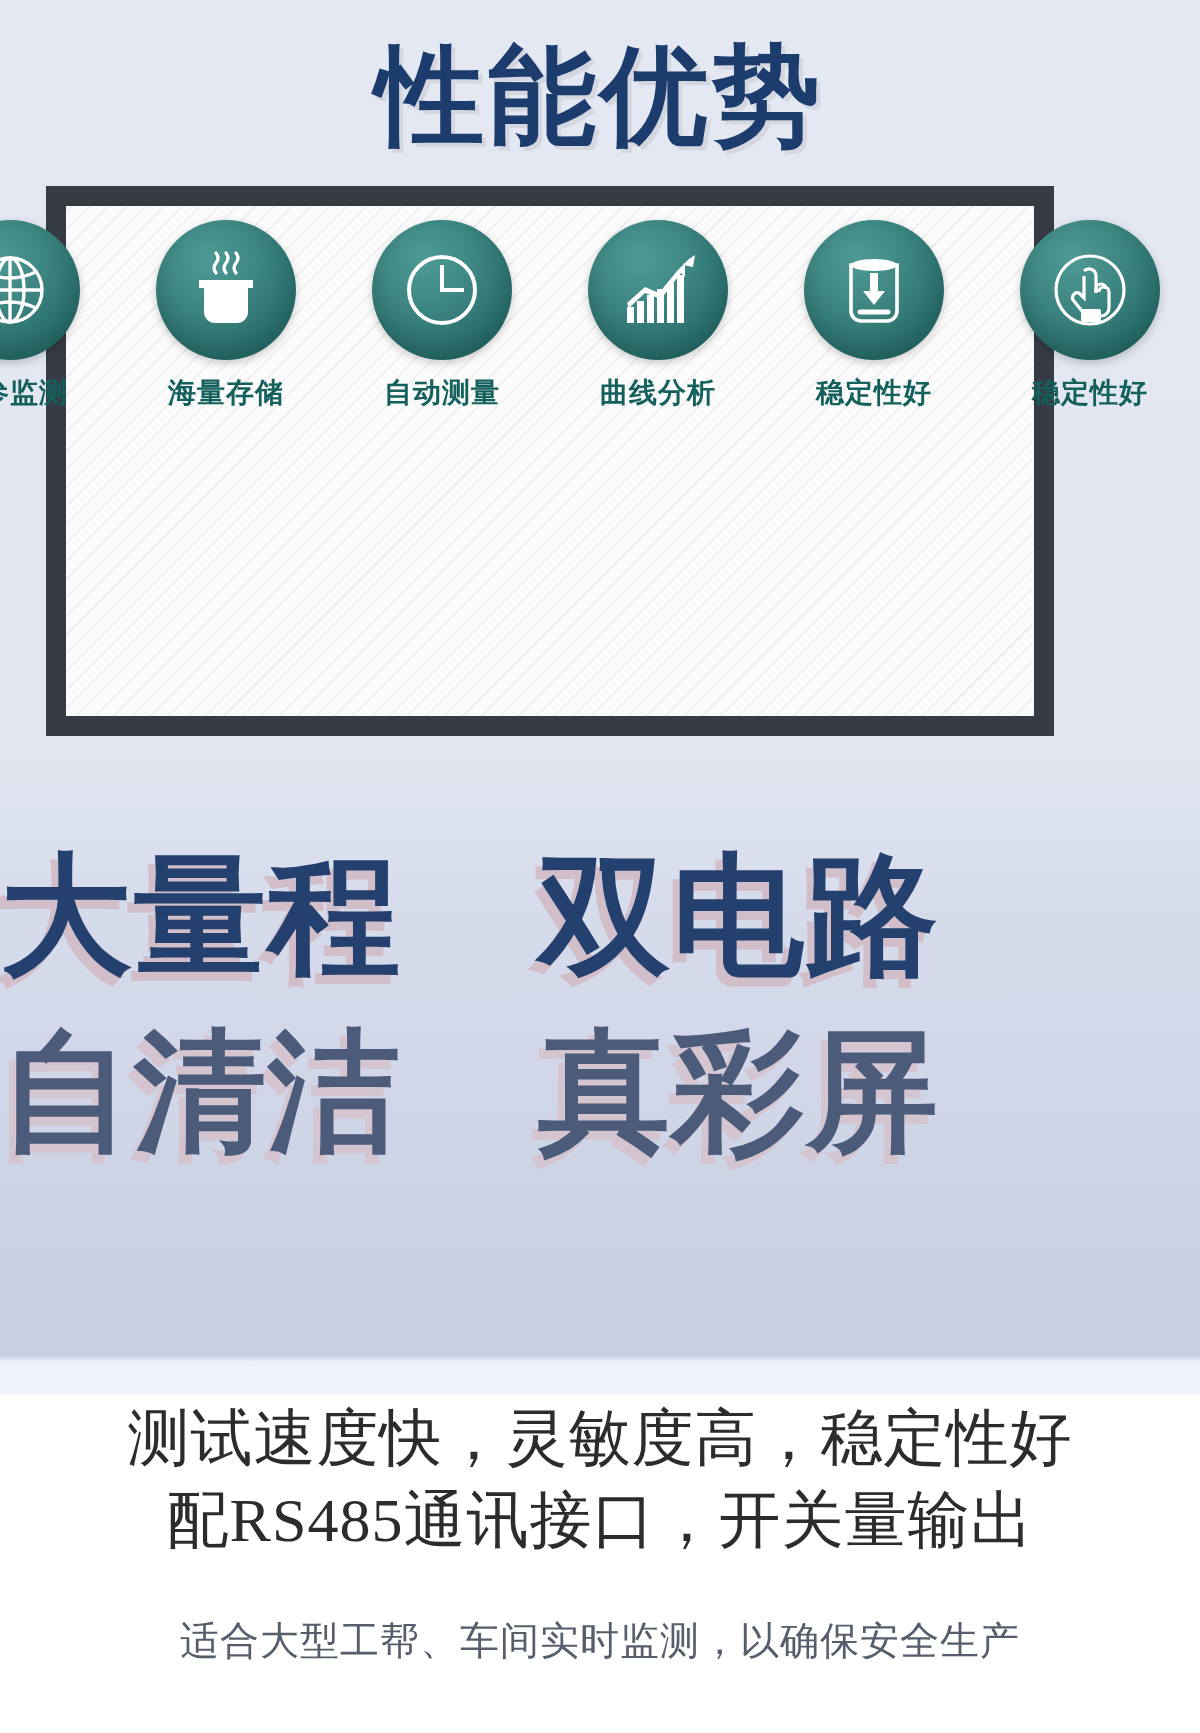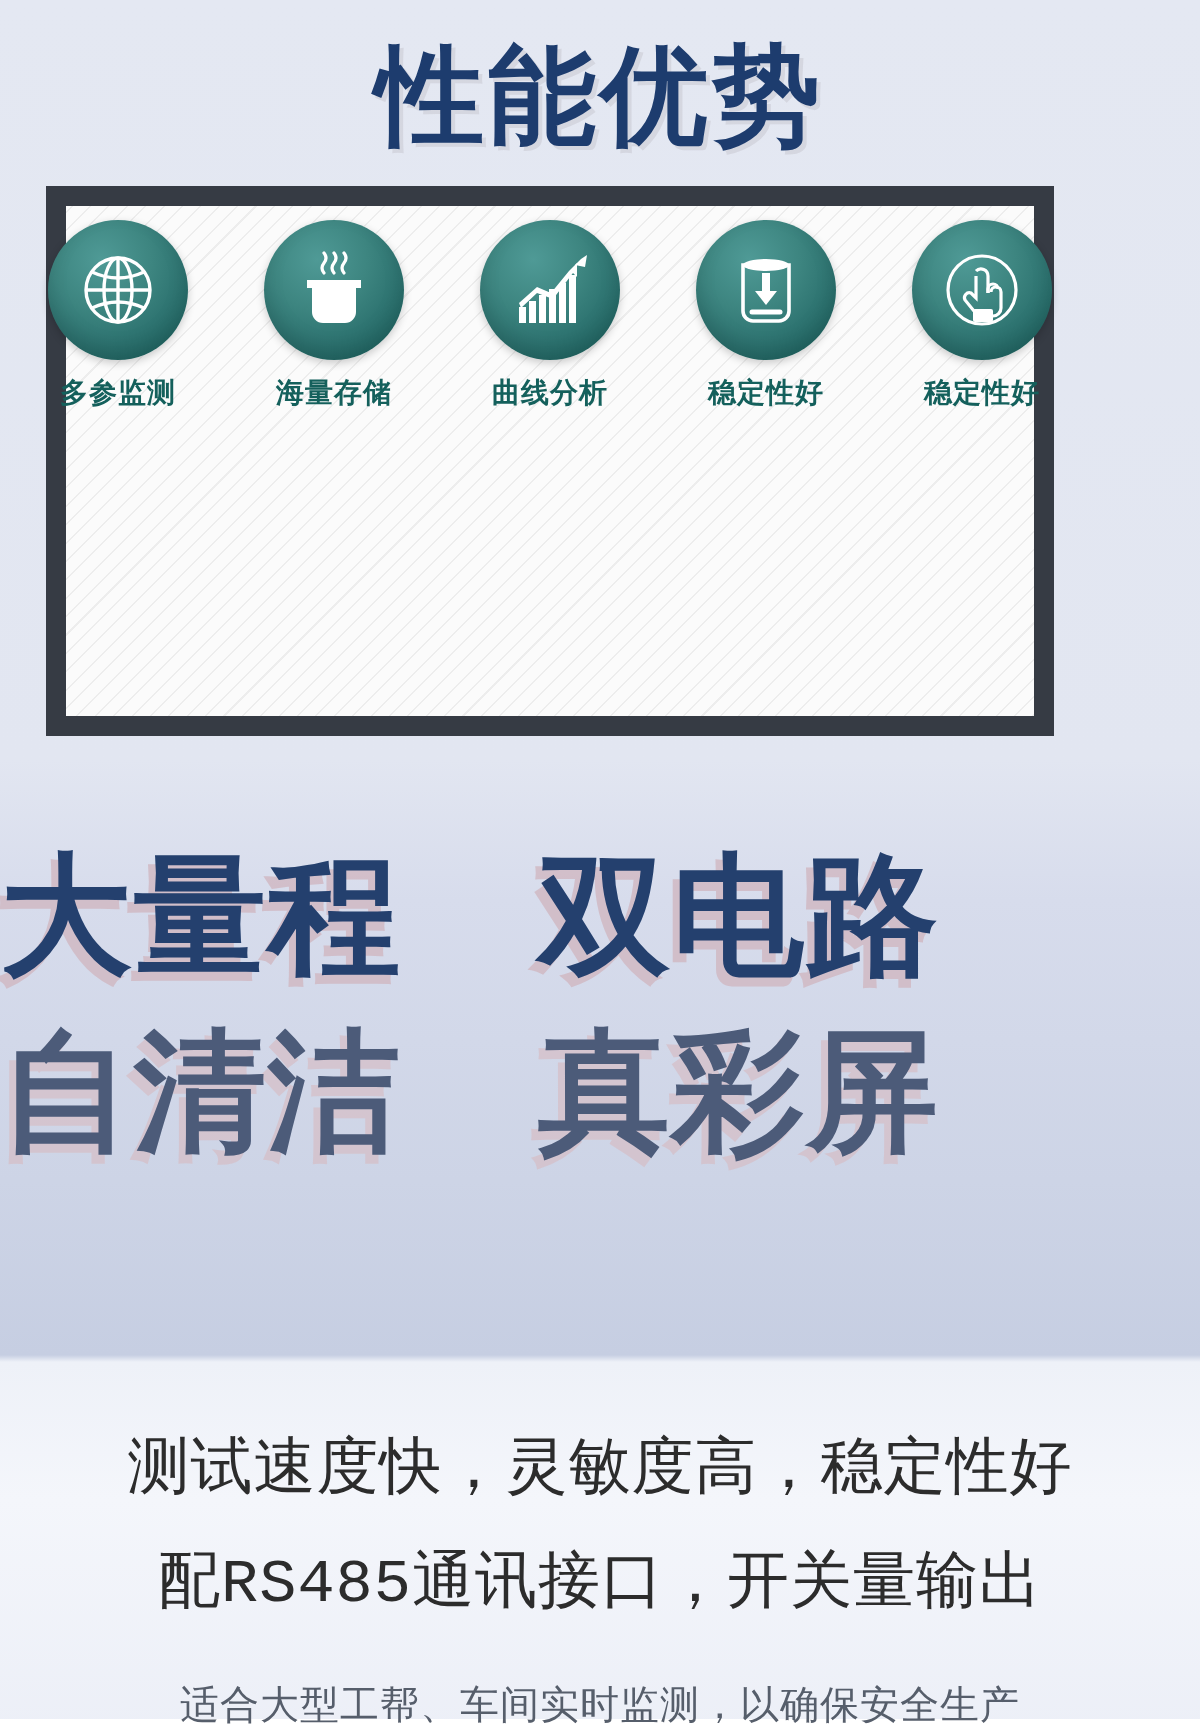--- a/index.html
+++ b/index.html
@@ -8,21 +8,21 @@
   html, body {
     width:1200px;
     height:1733px;
     font-family:"Liberation Sans","DejaVu Sans",sans-serif;
     overflow:hidden;
   }
 
   #page {
     position:relative;
     width:1200px;
-    height:1719px;
+    height:1394px;
     background:
       linear-gradient(180deg,
         #e4e8f2 0px,
         #e2e6f1 760px,
         #d7dcec 900px,
         #cdd4e6 1180px,
         #c6cee2 1355px,
         #eef1f8 1362px,
         #f4f6fb 1500px,
         #eceff7 1733px);
@@ -119,22 +119,21 @@
     position:absolute;
     top:1398px; left:0; width:1200px;
     text-align:center;
   }
   .bt-line {
     font-size:62px;
     color:#2c2c2c;
     line-height:1.32;
     letter-spacing:1px;
     white-space:nowrap;
-    font-family:Liberation Mono, monospace;
-    margin-top:32px;
+    font-family:Liberation Serif, serif;
   }
   .bt-note {
     margin-top:52px;
     font-size:39px;
     color:#565e6b;
     letter-spacing:1px;
     white-space:nowrap;
     font-family:"DejaVu Sans","Liberation Sans",sans-serif;
   }
 </style>
@@ -174,20 +173,29 @@
               <g stroke="#ffffff" stroke-width="3.2" stroke-linecap="round">
                 <path d="M33 26 q-4 -5 0 -10 q4 -5 0 -10"></path>
                 <path d="M43 26 q-4 -5 0 -10 q4 -5 0 -10"></path>
                 <path d="M53 26 q-4 -5 0 -10 q4 -5 0 -10"></path>
               </g>
             </svg>
           </div>
           <div class="cell-label">海量存储</div>
         </div>
 
+        <div class="cell">
+          <div class="icon-circle">
+            <svg width="86" height="86" viewBox="0 0 86 86" fill="none" stroke="#ffffff" stroke-width="4">
+              <circle cx="43" cy="43" r="33"></circle>
+              <path d="M43 20 v23 h20" stroke-linecap="square"></path>
+            </svg>
+          </div>
+          <div class="cell-label">自动测量</div>
+        </div>
 
       </div>
 
       <div class="grid-row">
 
         <div class="cell">
           <div class="icon-circle">
             <svg width="86" height="86" viewBox="0 0 86 86" fill="#ffffff">
               <rect x="12" y="60" width="7" height="16"></rect>
               <rect x="22" y="54" width="7" height="22"></rect>

